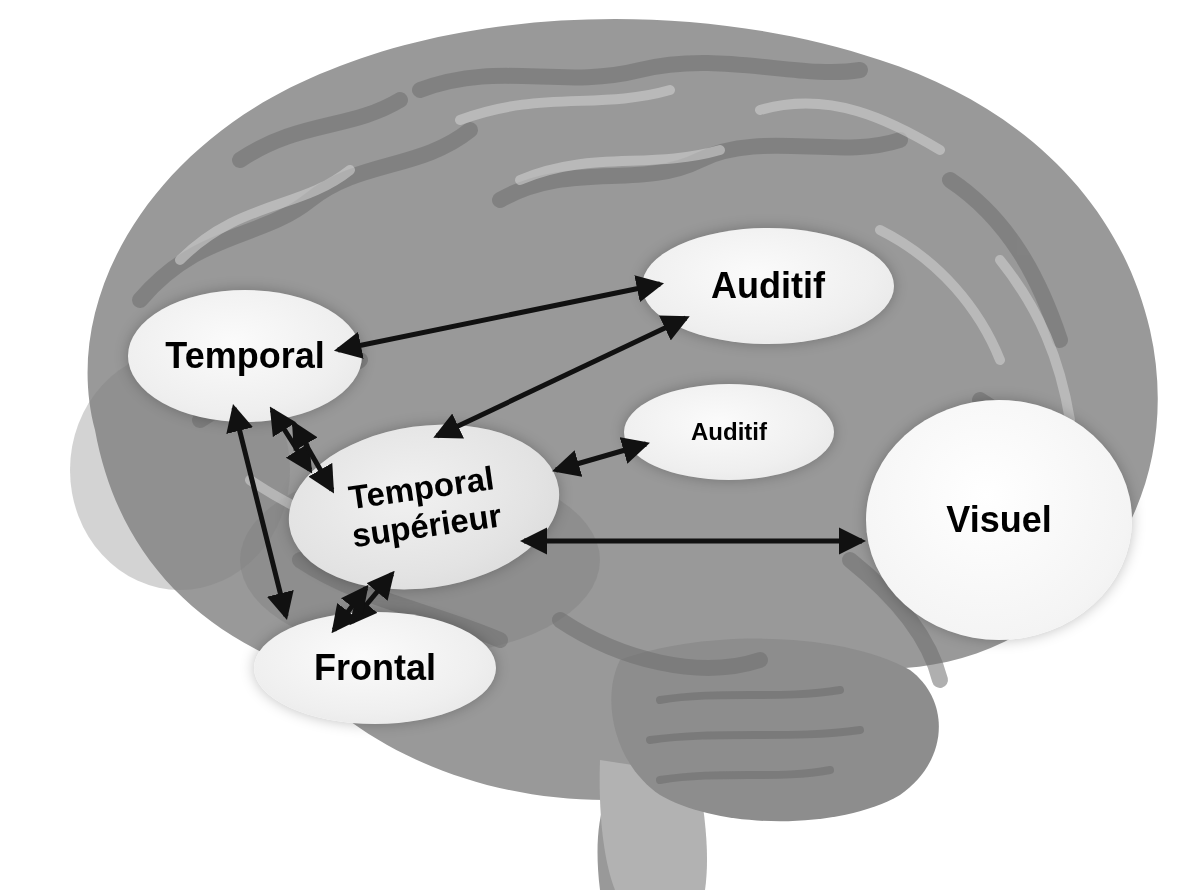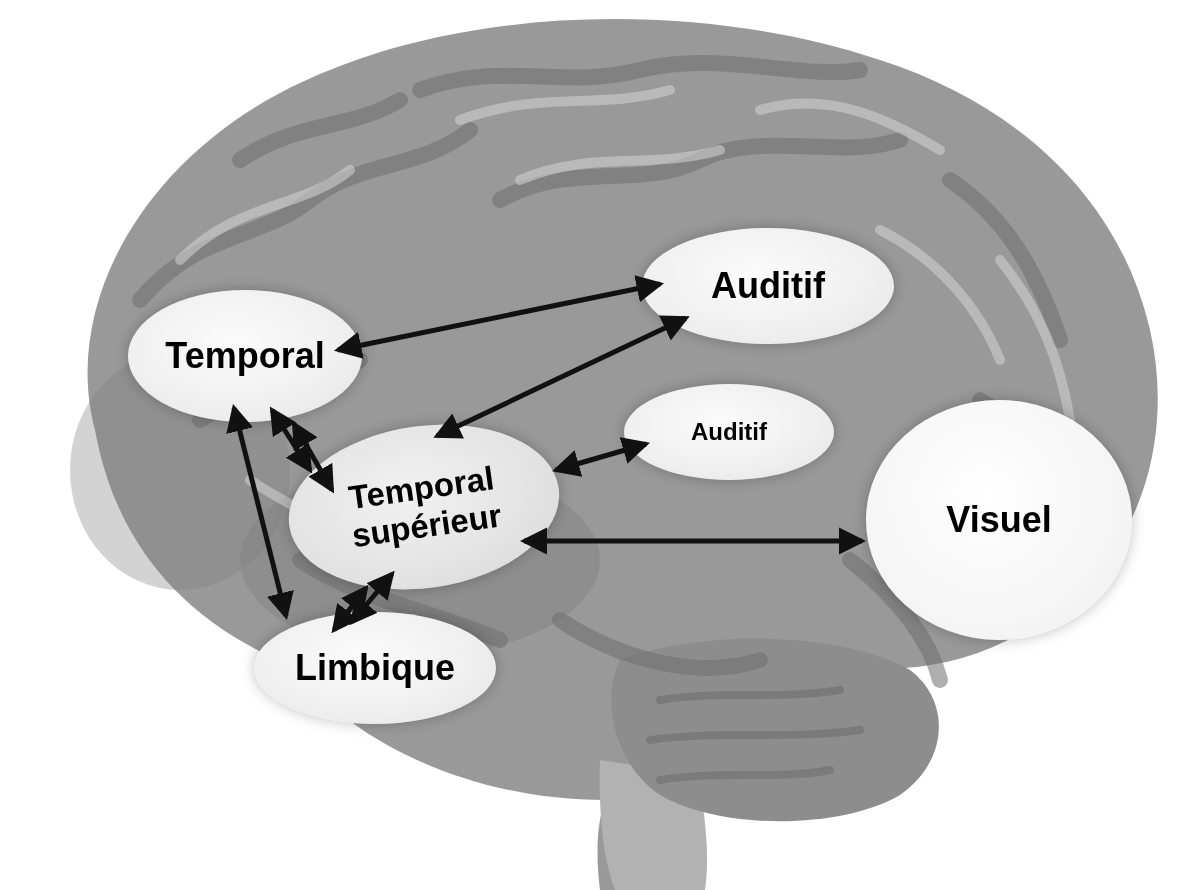--- a/index.html
+++ b/index.html
@@ -95,21 +95,21 @@
   <div class="region" id="region-auditif">
     <span class="label">Auditif</span>
   </div>
   <div class="region" id="region-visuel">
     <span class="label">Visuel</span>
   </div>
   <div class="region" id="region-temporal">
     <span class="label">Temporal supérieur</span>
   </div>
   <div class="region" id="region-limbique">
-    <span class="label">Limbique</span>
+    <span class="label">Frontal</span>
   </div>
 
   <svg id="arrows" width="1182" height="890" viewBox="0 0 1182 890" aria-hidden="true">
     <defs>
       <marker id="ah" viewBox="0 0 10 10" refX="8.5" refY="5" markerWidth="5.5" markerHeight="5.5" orient="auto-start-reverse">
         <path d="M0,0 L10,5 L0,10 z" fill="#111111"></path>
       </marker>
     </defs>
     <g stroke="#111111" stroke-width="5">
       <line x1="338" y1="350" x2="660" y2="284" marker-start="url(#ah)" marker-end="url(#ah)"></line>

